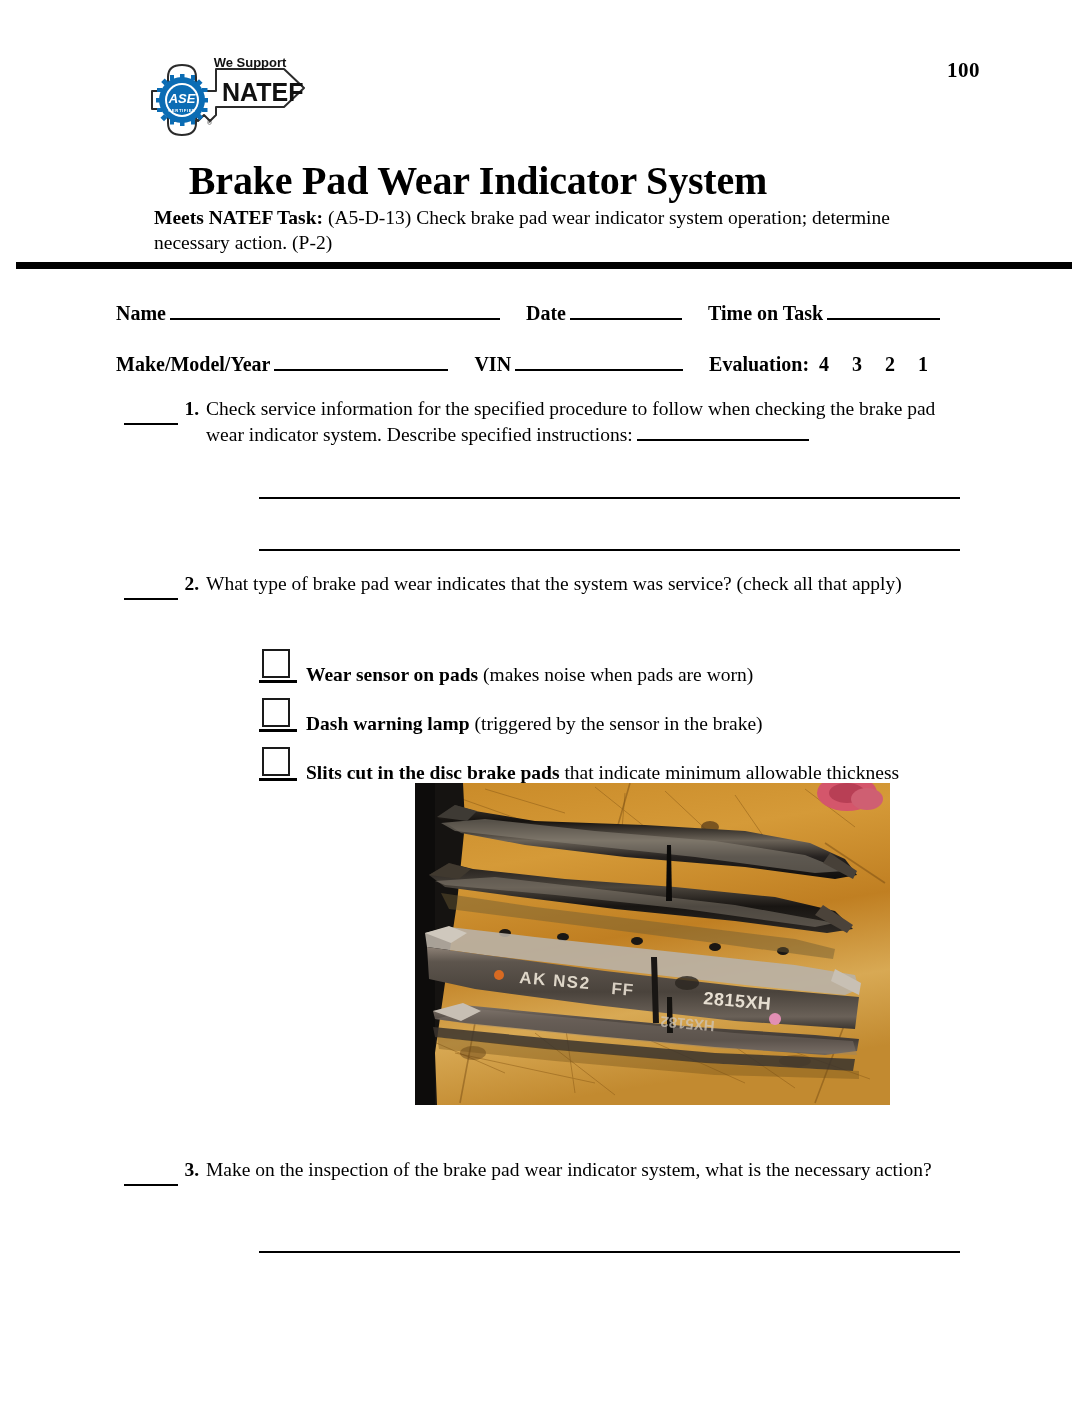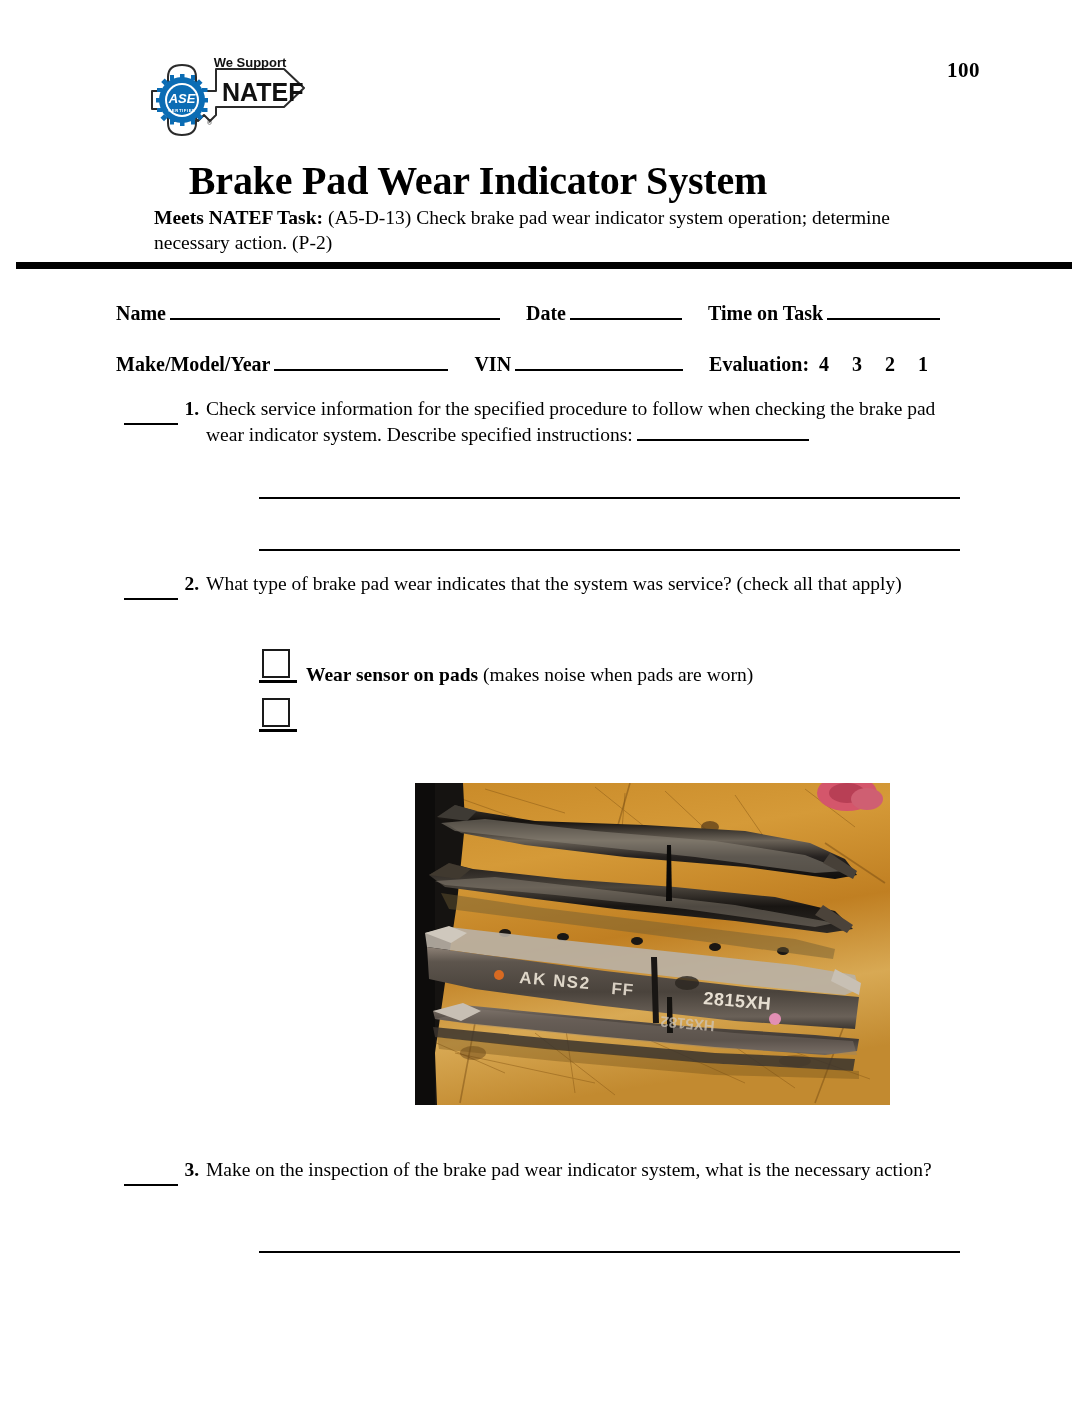--- a/index.html
+++ b/index.html
@@ -274,26 +274,34 @@
 <div class="opt-list">
 
   <div class="opt-row">
     <span class="opt-box-wrap">
       <span class="opt-box"></span>
       <span class="opt-underline"></span>
     </span>
     <span class="opt-text"><span class="strong">Wear sensor on pads</span><span> (makes noise when pads are worn)</span></span>
   </div>
 
-
   <div class="opt-row">
     <span class="opt-box-wrap">
       <span class="opt-box"></span>
       <span class="opt-underline"></span>
     </span>
+    <span class="opt-text"><span class="strong">Dash warning lamp</span><span> (triggered by the sensor in the brake)</span></span>
+  </div>
+
+  <div class="opt-row">
+    <span class="opt-box-wrap">
+      <span class="opt-box"></span>
+      <span class="opt-underline"></span>
+    </span>
+    <span class="opt-text"><span class="strong">Slits cut in the disc brake pads</span><span> that indicate minimum allowable thickness</span></span>
   </div>
 
 </div>
 
 <div class="photo">
   <svg width="475" height="322" viewBox="0 0 475 322">
     <defs>
       <linearGradient id="wood" x1="0" y1="0" x2="0.25" y2="1">
         <stop offset="0%" stop-color="#c98a28"></stop>
         <stop offset="28%" stop-color="#d59a38"></stop>

